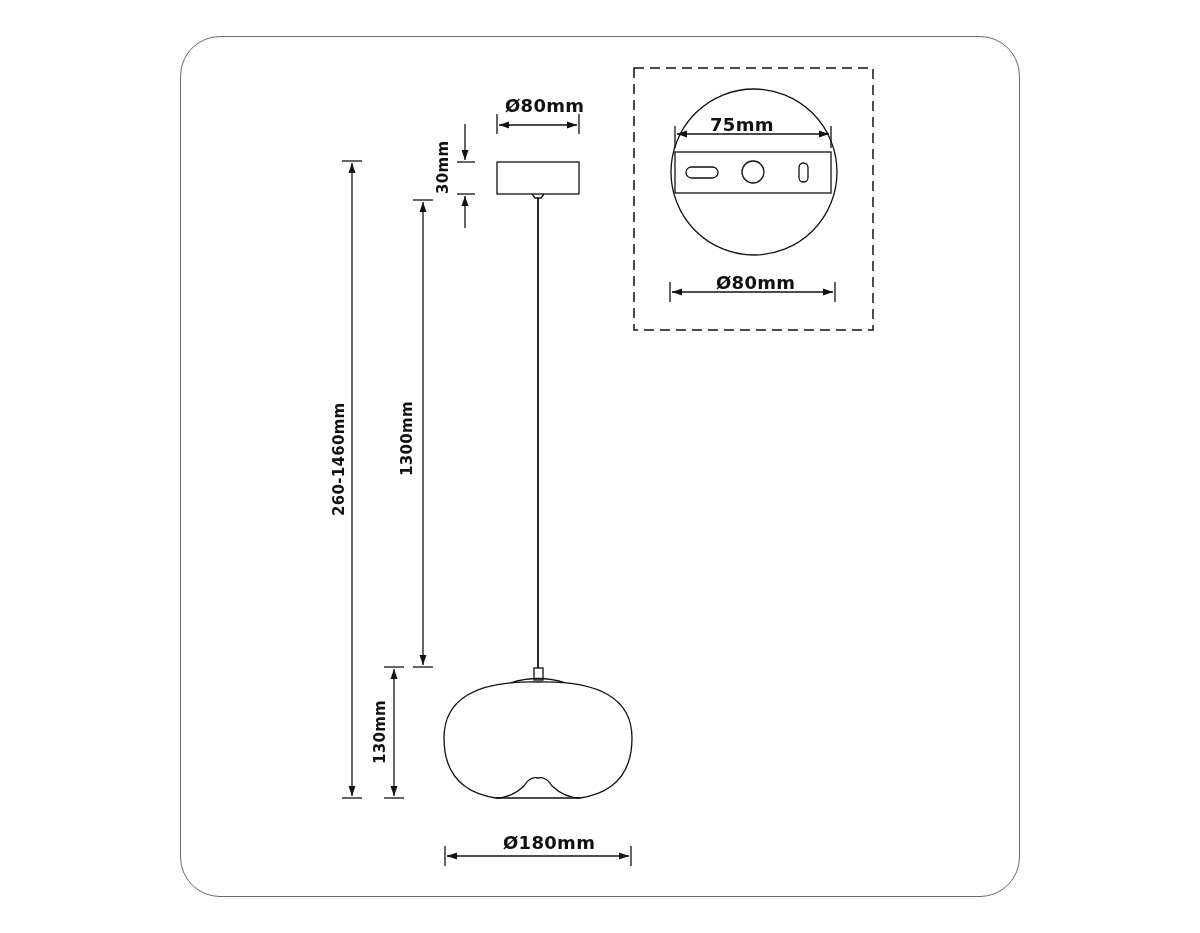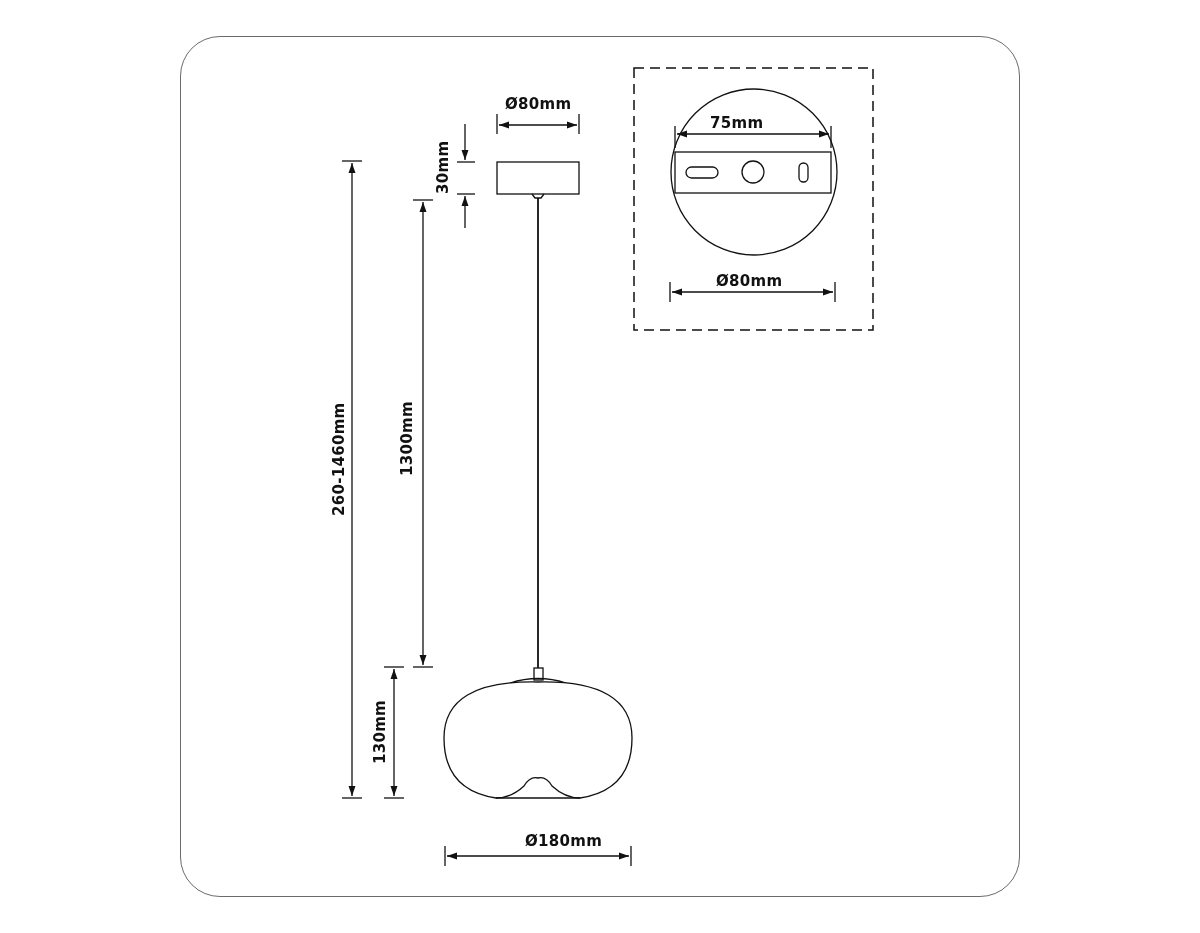--- a/index.html
+++ b/index.html
@@ -1,19 +1,19 @@
 <!DOCTYPE html>
 <html><head>
   <meta charset="utf-8">
   <style>
     html, body { margin: 0; padding: 0; background: #ffffff; }
     body { width: 1200px; height: 933px; position: relative; overflow: hidden; font-family: "DejaVu Sans", "Liberation Sans", sans-serif; }
     #canvas { position: absolute; left: 0; top: 0; width: 1200px; height: 933px; }
     .frame { position: absolute; left: 180px; top: 36px; width: 840px; height: 861px; border: 1.5px solid #6b6b6b; border-radius: 40px; box-sizing: border-box; }
-    .lbl { position: absolute; font-weight: bold; font-size: 15px; color: #111; white-space: nowrap; letter-spacing: 0.3px; }
+    .lbl { position: absolute; font-weight: bold; font-size: 18px; color: #111; white-space: nowrap; letter-spacing: 0.3px; }
     .vlbl { position: absolute; font-weight: bold; font-size: 15px; color: #111; white-space: nowrap; transform: rotate(-90deg); transform-origin: center center; letter-spacing: 0.3px; }
   </style>
 </head>
 <body>
 
 <div class="frame"></div>
 
 <svg id="canvas" viewBox="0 0 1200 933" xmlns="http://www.w3.org/2000/svg">
   <defs>
     <marker id="arr" viewBox="0 0 10 10" refX="10" refY="5" markerWidth="10" markerHeight="10" orient="auto-start-reverse" markerUnits="userSpaceOnUse">
@@ -88,15 +88,15 @@
       <line x1="672" y1="292" x2="833" y2="292" marker-start="url(#arr)" marker-end="url(#arr)"></line>
     </g>
   </g>
 </svg>
 
 <div class="lbl" style="left:505px;top:95px;">Ø80mm</div>
 <div class="vlbl" style="left:418px;top:160px;width:50px;text-align:center;">30mm</div>
 <div class="vlbl" style="left:284px;top:452px;width:110px;text-align:center;">260-1460mm</div>
 <div class="vlbl" style="left:372px;top:432px;width:70px;text-align:center;">1300mm</div>
 <div class="vlbl" style="left:345px;top:723px;width:70px;text-align:center;">130mm</div>
-<div class="lbl" style="left:525px;top:832px;">Ø180mm</div>
+<div class="lbl" style="left:503px;top:832px;">Ø180mm</div>
 <div class="lbl" style="left:710px;top:114px;">75mm</div>
 <div class="lbl" style="left:716px;top:272px;">Ø80mm</div>
 
 </body></html>

